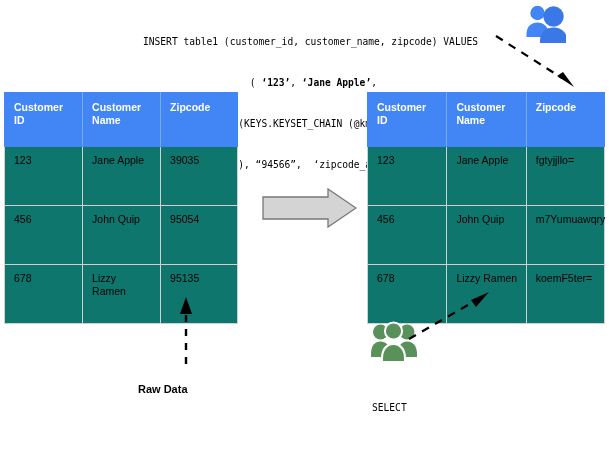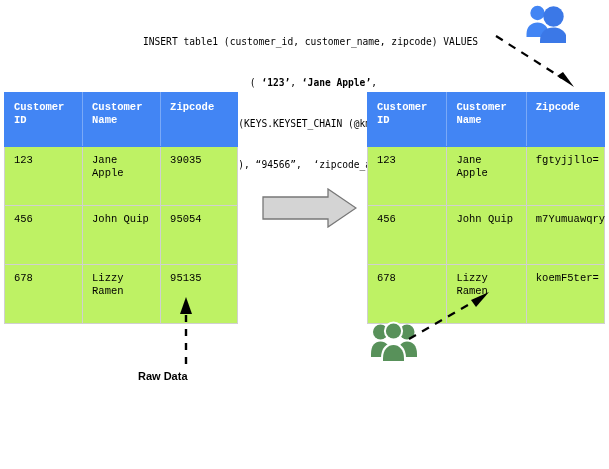--- a/index.html
+++ b/index.html
@@ -39,23 +39,22 @@
     font-size: 9.6px;
     line-height: 13.2px;
   }
   #select-sql .ln { display: block; }
 
   
   .data-table {
     position: absolute;
     border-collapse: collapse;
     table-layout: fixed;
-    background: #bef264;
+    background: #0f766e;
     font-size: 10.5px;
-    font-family: Liberation Mono, monospace;
   }
   .data-table th, .data-table td {
     border: 1px solid #d0d0d0;
     text-align: left;
     vertical-align: top;
     padding: 7px 8px 7px 9px;
     font-weight: normal;
     color: #000000;
     line-height: 12.5px;
   }
@@ -95,21 +94,21 @@
     left: 262px;
     top: 188px;
     width: 95px;
     height: 40px;
   }
 
   
   #raw-data-label {
     position: absolute;
     left: 138px;
-    top: 370px;
+    top: 383px;
     font-size: 11px;
     font-weight: bold;
     color: #000000;
   }
   #raw-data-arrow {
     position: absolute;
     left: 175px;
     top: 296px;
     width: 22px;
     height: 70px;
@@ -255,19 +254,20 @@
     <path d="M10 40 C10 30 15.5 25 22.5 25 C29.5 25 35 30 35 40 L35 44.5 L10 44.5 Z" fill="#ffffff"></path>
     <path d="M12 40.5 C12 31.5 17 27 22.5 27 C28 27 33 31.5 33 40.5 L33 43 L12 43 Z" fill="#58915a"></path>
   </svg>
 
   <svg id="arrow-select" viewBox="0 0 90 56">
     <line x1="4" y1="53" x2="70" y2="15" stroke="#000000" stroke-width="2.2" stroke-dasharray="8,7"></line>
     <polygon points="84,6 66,14 71,21" fill="#000000"></polygon>
   </svg>
 
   <div id="select-sql" class="sql-block">
+    <span class="ln">SELECT</span>
     
     
     
     
   </div>
 
 </div>
 
 </body></html>

